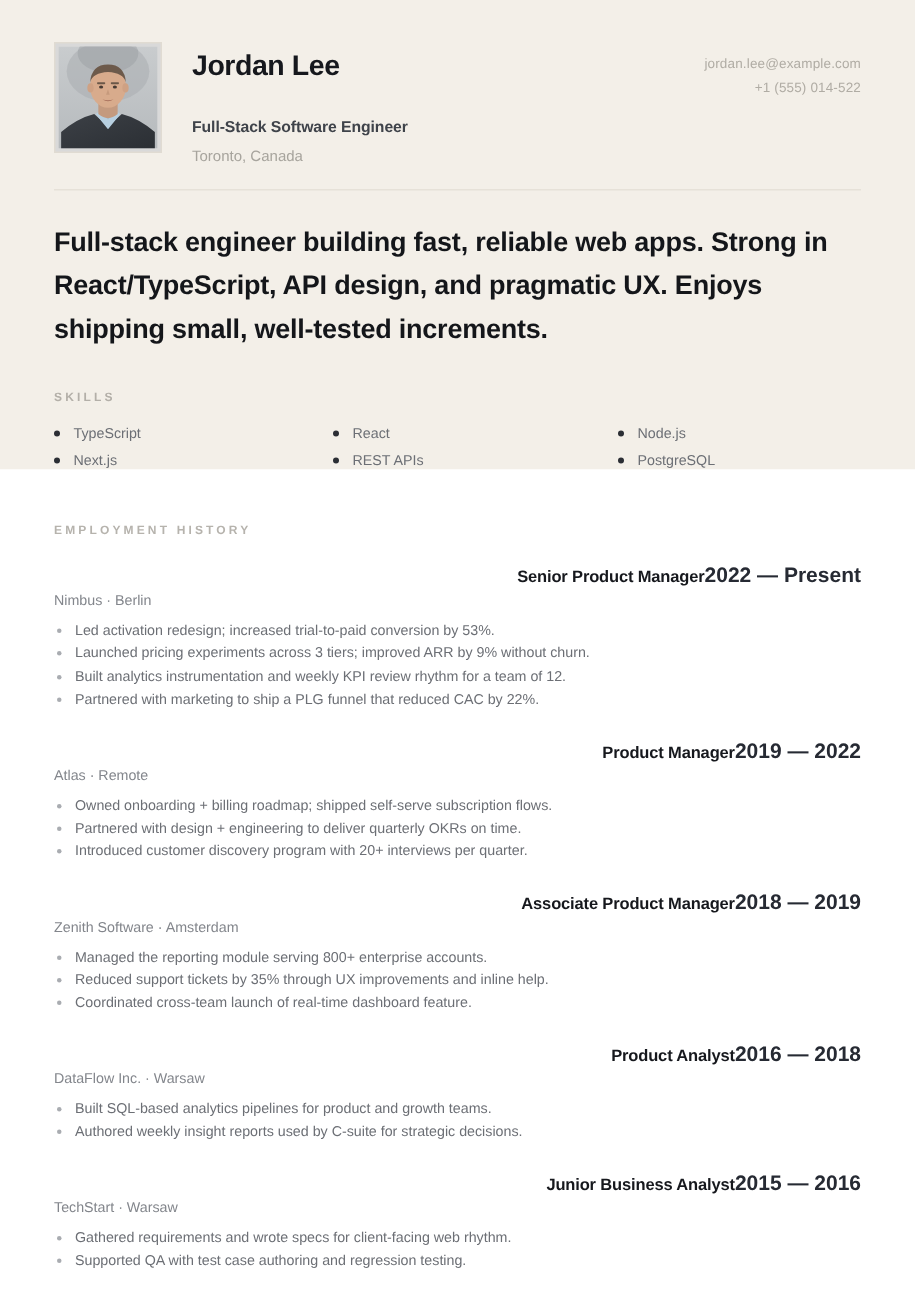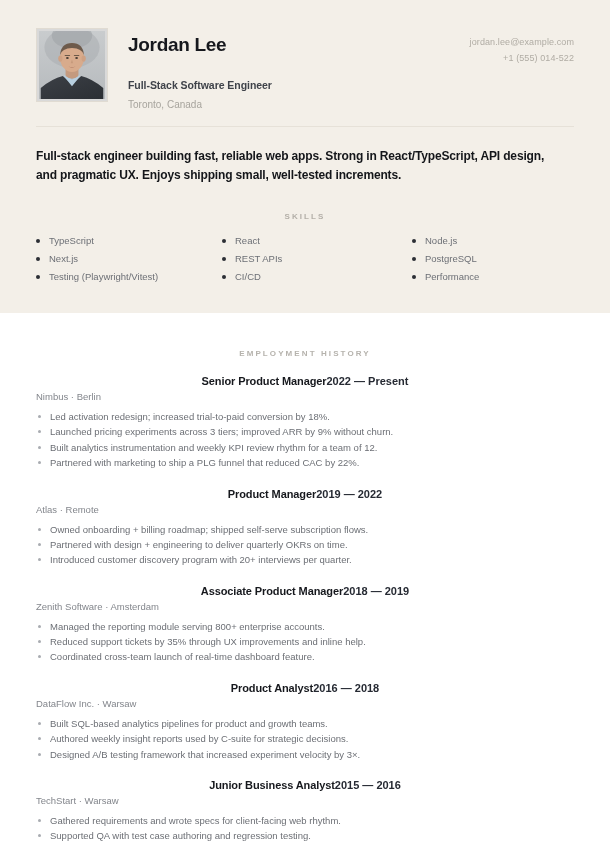--- a/index.html
+++ b/index.html
@@ -96,36 +96,35 @@
   }
 
   .divider {
     border-top: 1px solid #e6e1d8;
     margin-top: 16px;
   }
 
   
   .summary {
     margin-top: 20px;
-    font-size: 12px;
+    font-size: 18px;
     font-weight: bold;
     color: #14161a;
     line-height: 1.62;
     letter-spacing: -0.15px;
     max-width: 520px;
   }
 
   
   .section-label {
     font-size: 8px;
     font-weight: bold;
     letter-spacing: 2.1px;
     color: #b3afa8;
     text-transform: uppercase;
-    text-align: center;
   }
   .section-label.dark {
     color: #b6b3ad;
   }
 
   
   .skills-label {
     margin-top: 26px;
   }
   .skills-grid {
@@ -162,31 +161,31 @@
   }
 
   .job {
     margin-top: 17px;
   }
   .job:first-of-type {
     margin-top: 16px;
   }
   .job-head {
     display: flex;
-    justify-content: center;
+    justify-content: flex-end;
     align-items: baseline;
   }
   .role {
     font-size: 11px;
     font-weight: bold;
     color: #16181d;
     letter-spacing: -0.1px;
   }
   .dates {
-    font-size: 11px;
+    font-size: 14px;
     font-weight: bold;
     color: #262a33;
     white-space: nowrap;
   }
   .company {
     font-size: 9.5px;
     color: #83868c;
     margin-top: 4px;
   }
   .bullets {
@@ -328,21 +327,21 @@
 
     <div class="section-label dark emp-label">Employment History</div>
 
     <div class="job">
       <div class="job-head">
         <div class="role">Senior Product Manager</div>
         <div class="dates">2022 — Present</div>
       </div>
       <div class="company">Nimbus · Berlin</div>
       <ul class="bullets">
-        <li>Led activation redesign; increased trial-to-paid conversion by 18%.</li>
+        <li>Led activation redesign; increased trial-to-paid conversion by 53%.</li>
         <li>Launched pricing experiments across 3 tiers; improved ARR by 9% without churn.</li>
         <li>Built analytics instrumentation and weekly KPI review rhythm for a team of 12.</li>
         <li>Partnered with marketing to ship a PLG funnel that reduced CAC by 22%.</li>
       </ul>
     </div>
 
     <div class="job">
       <div class="job-head">
         <div class="role">Product Manager</div>
         <div class="dates">2019 — 2022</div>
@@ -370,21 +369,20 @@
 
     <div class="job">
       <div class="job-head">
         <div class="role">Product Analyst</div>
         <div class="dates">2016 — 2018</div>
       </div>
       <div class="company">DataFlow Inc. · Warsaw</div>
       <ul class="bullets">
         <li>Built SQL-based analytics pipelines for product and growth teams.</li>
         <li>Authored weekly insight reports used by C-suite for strategic decisions.</li>
-        <li>Designed A/B testing framework that increased experiment velocity by 3×.</li>
       </ul>
     </div>
 
     <div class="job">
       <div class="job-head">
         <div class="role">Junior Business Analyst</div>
         <div class="dates">2015 — 2016</div>
       </div>
       <div class="company">TechStart · Warsaw</div>
       <ul class="bullets">

